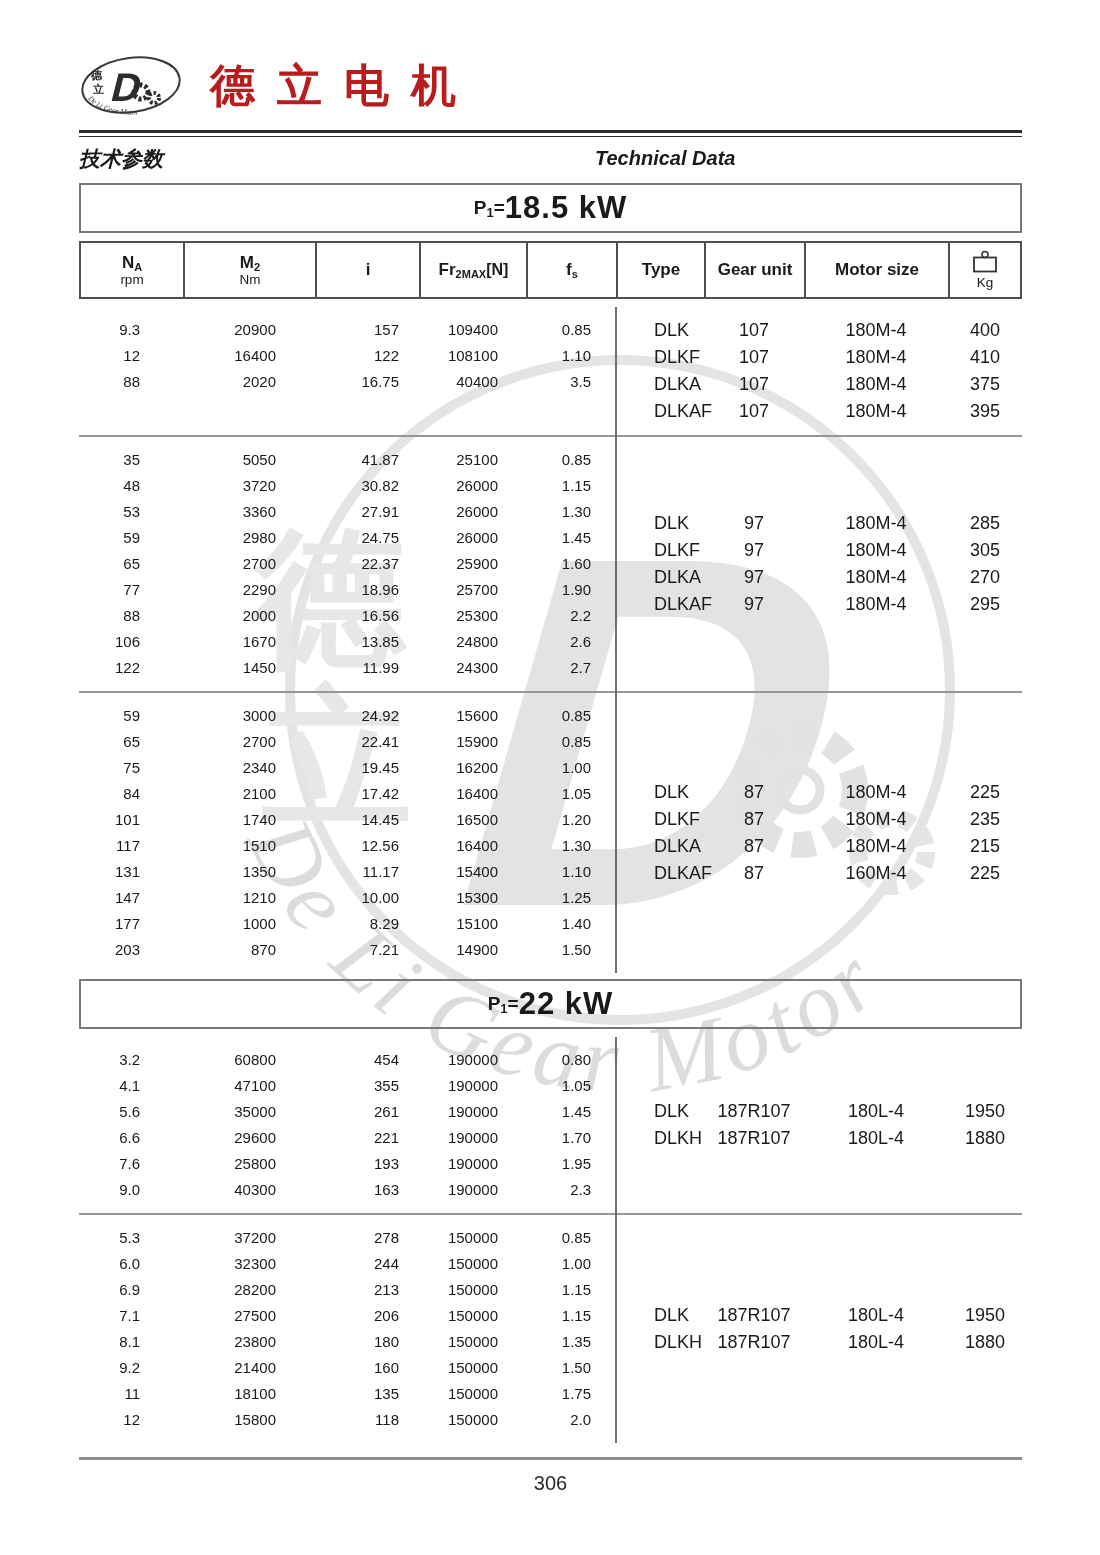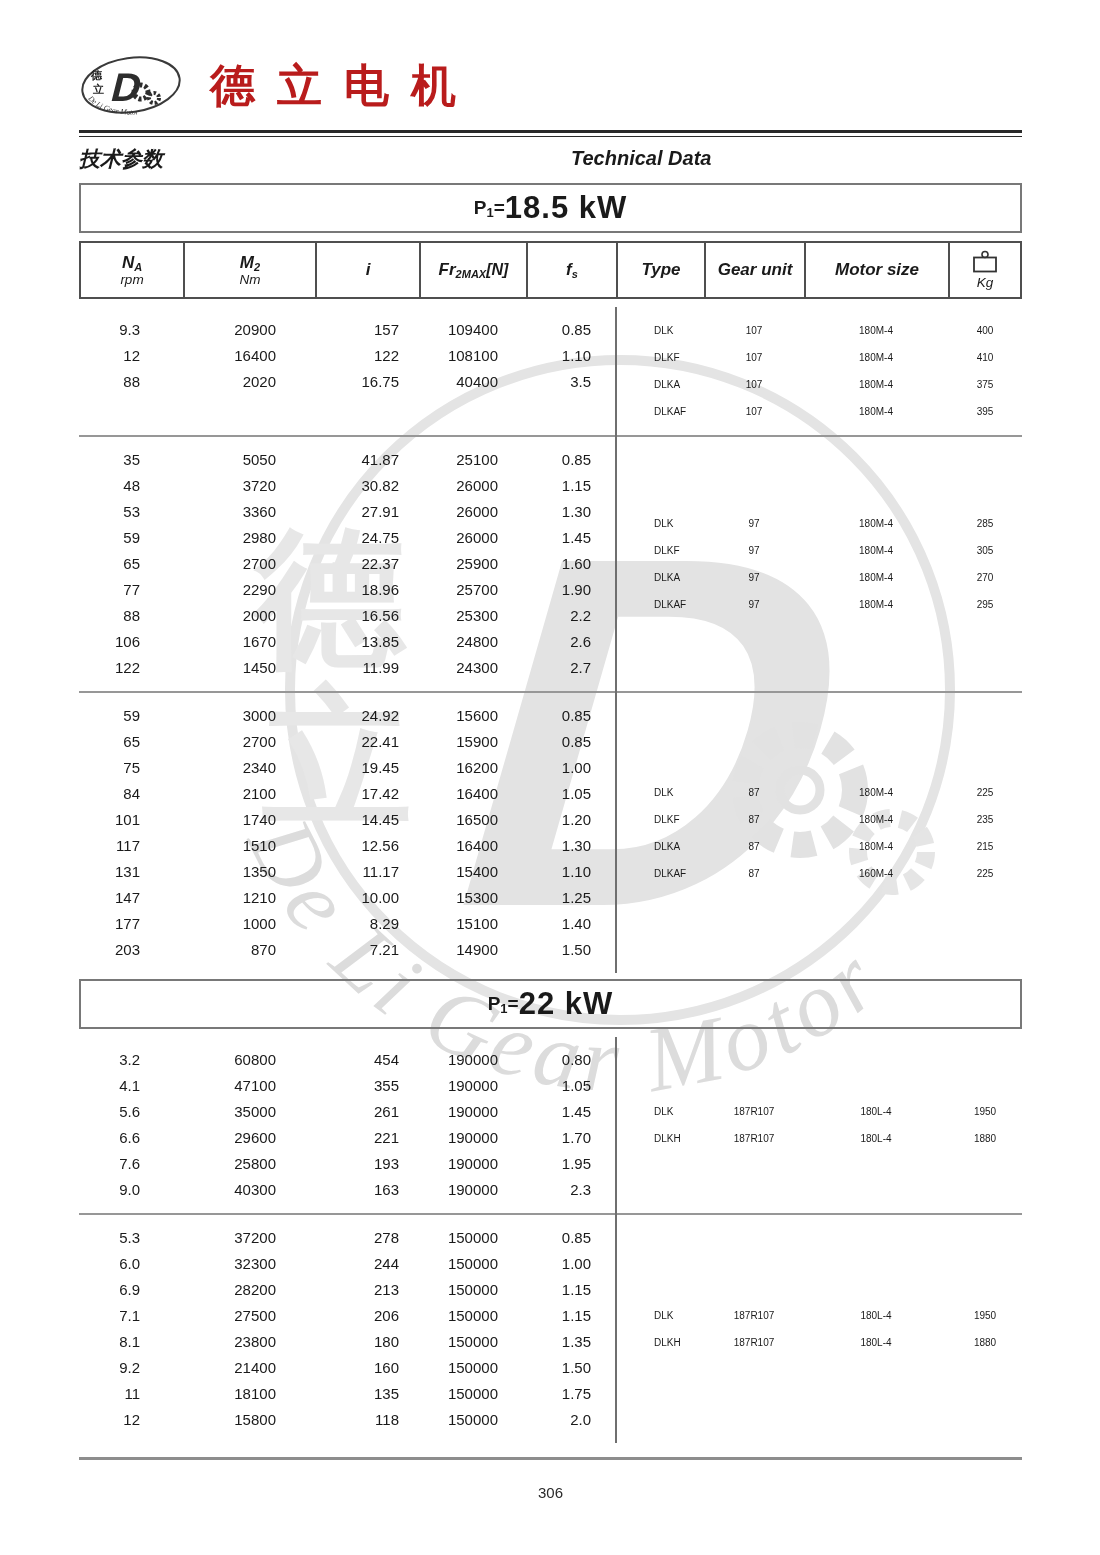--- a/index.html
+++ b/index.html
@@ -8,33 +8,33 @@
   .watermark{position:absolute;inset:0;z-index:0;pointer-events:none;}
   .content{position:relative;z-index:1;margin-left:79px;width:943px;}
 
   
   .brand-row{display:flex;align-items:center;padding-top:50px;height:72px;}
   .brand-name{font-size:45px;font-weight:bold;letter-spacing:22px;margin-left:26px;
               font-family:"Liberation Serif","DejaVu Serif",serif;color:#b91c1c;white-space:nowrap;}
   .double-rule{margin-top:8px;border-top:3px solid #2a2a2a;border-bottom:1px solid #2a2a2a;height:3px;}
   .titles{position:relative;height:32px;margin-top:8px;font-style:italic;}
   .title-cn{font-size:21px;font-weight:bold;}
-  .title-en{position:absolute;left:492px;top:2px;font-size:20px;font-weight:bold;}
+  .title-en{position:absolute;left:516px;top:2px;font-size:20px;font-weight:bold;}
 
   
   .power-box{height:46px;border:2px solid #787878;display:flex;align-items:center;justify-content:center;margin-top:6px;background:transparent;}
   .pp{font-size:19px;font-weight:bold;}
   .psub{font-size:13px;font-weight:bold;display:inline-block;transform:translateY(4px);}
   .peq{font-size:19px;font-weight:bold;}
   .pval{font-size:31px;font-weight:bold;letter-spacing:1px;}
 
   
   .col-header{margin-top:8px;border:2px solid #4f4f4f;display:grid;
               grid-template-columns:104px 132px 104px 107px 90px 88px 100px 144px 1fr;height:54px;}
-  .hcell{border-right:2px solid #4f4f4f;display:flex;flex-direction:column;align-items:center;justify-content:center;line-height:1.12;font-style:italic;}
+  .hcell{border-right:2px solid #4f4f4f;display:flex;flex-direction:column;align-items:center;justify-content:center;line-height:1.12;}
   .hcell:last-child{border-right:none;}
   .hmain{font-size:17px;font-weight:bold;}
   .hsub{font-size:11px;font-weight:bold;display:inline-block;transform:translateY(3px);}
   .hsuffix{font-size:16px;font-weight:bold;}
   .hunit{font-size:13.5px;}
   .kg-icon{display:block;margin-bottom:1px;}
 
   
   .block-group{position:relative;margin-top:8px;}
   .vline{position:absolute;left:536px;top:0;bottom:0;width:2px;background:#6f6f6f;}
@@ -42,26 +42,26 @@
   .block{display:flex;padding:10px 0;}
   .lrows{width:537px;}
   .lrow{display:grid;grid-template-columns:104px 132px 104px 107px 90px;height:26px;line-height:26px;font-size:15px;}
   .lcell{text-align:right;white-space:nowrap;}
   .lcell.c0{padding-right:43px;}
   .lcell.c1{padding-right:39px;}
   .lcell.c2{padding-right:20px;}
   .lcell.c3{padding-right:28px;}
   .lcell.c4{padding-right:25px;}
   .rrows{width:406px;align-self:center;}
-  .rrow{display:grid;grid-template-columns:88px 100px 144px 74px;height:27px;line-height:27px;font-size:10px;}
+  .rrow{display:grid;grid-template-columns:88px 100px 144px 74px;height:27px;line-height:27px;font-size:18px;}
   .rcell{text-align:center;white-space:nowrap;}
   .rcell.rc0{text-align:left;padding-left:38px;}
 
   .bottom-rule{height:3px;background:#8d8d8d;margin-top:14px;}
-  .page-num{text-align:center;font-size:15px;margin-top:24px;color:#2a2a2a;}
+  .page-num{text-align:center;font-size:20px;margin-top:12px;color:#2a2a2a;}
 </style>
 </head>
 <body>
 
 <div class="page">
 
   <svg class="watermark" width="1100" height="1555" viewBox="0 0 1100 1555">
     <circle cx="620" cy="690" r="330" fill="none" stroke="#e4e4e4" stroke-width="10"></circle>
     <text x="255" y="650" font-size="150" fill="#e7e7e7" font-weight="bold">德</text>
     <text x="262" y="810" font-size="150" fill="#e7e7e7" font-weight="bold">立</text>

